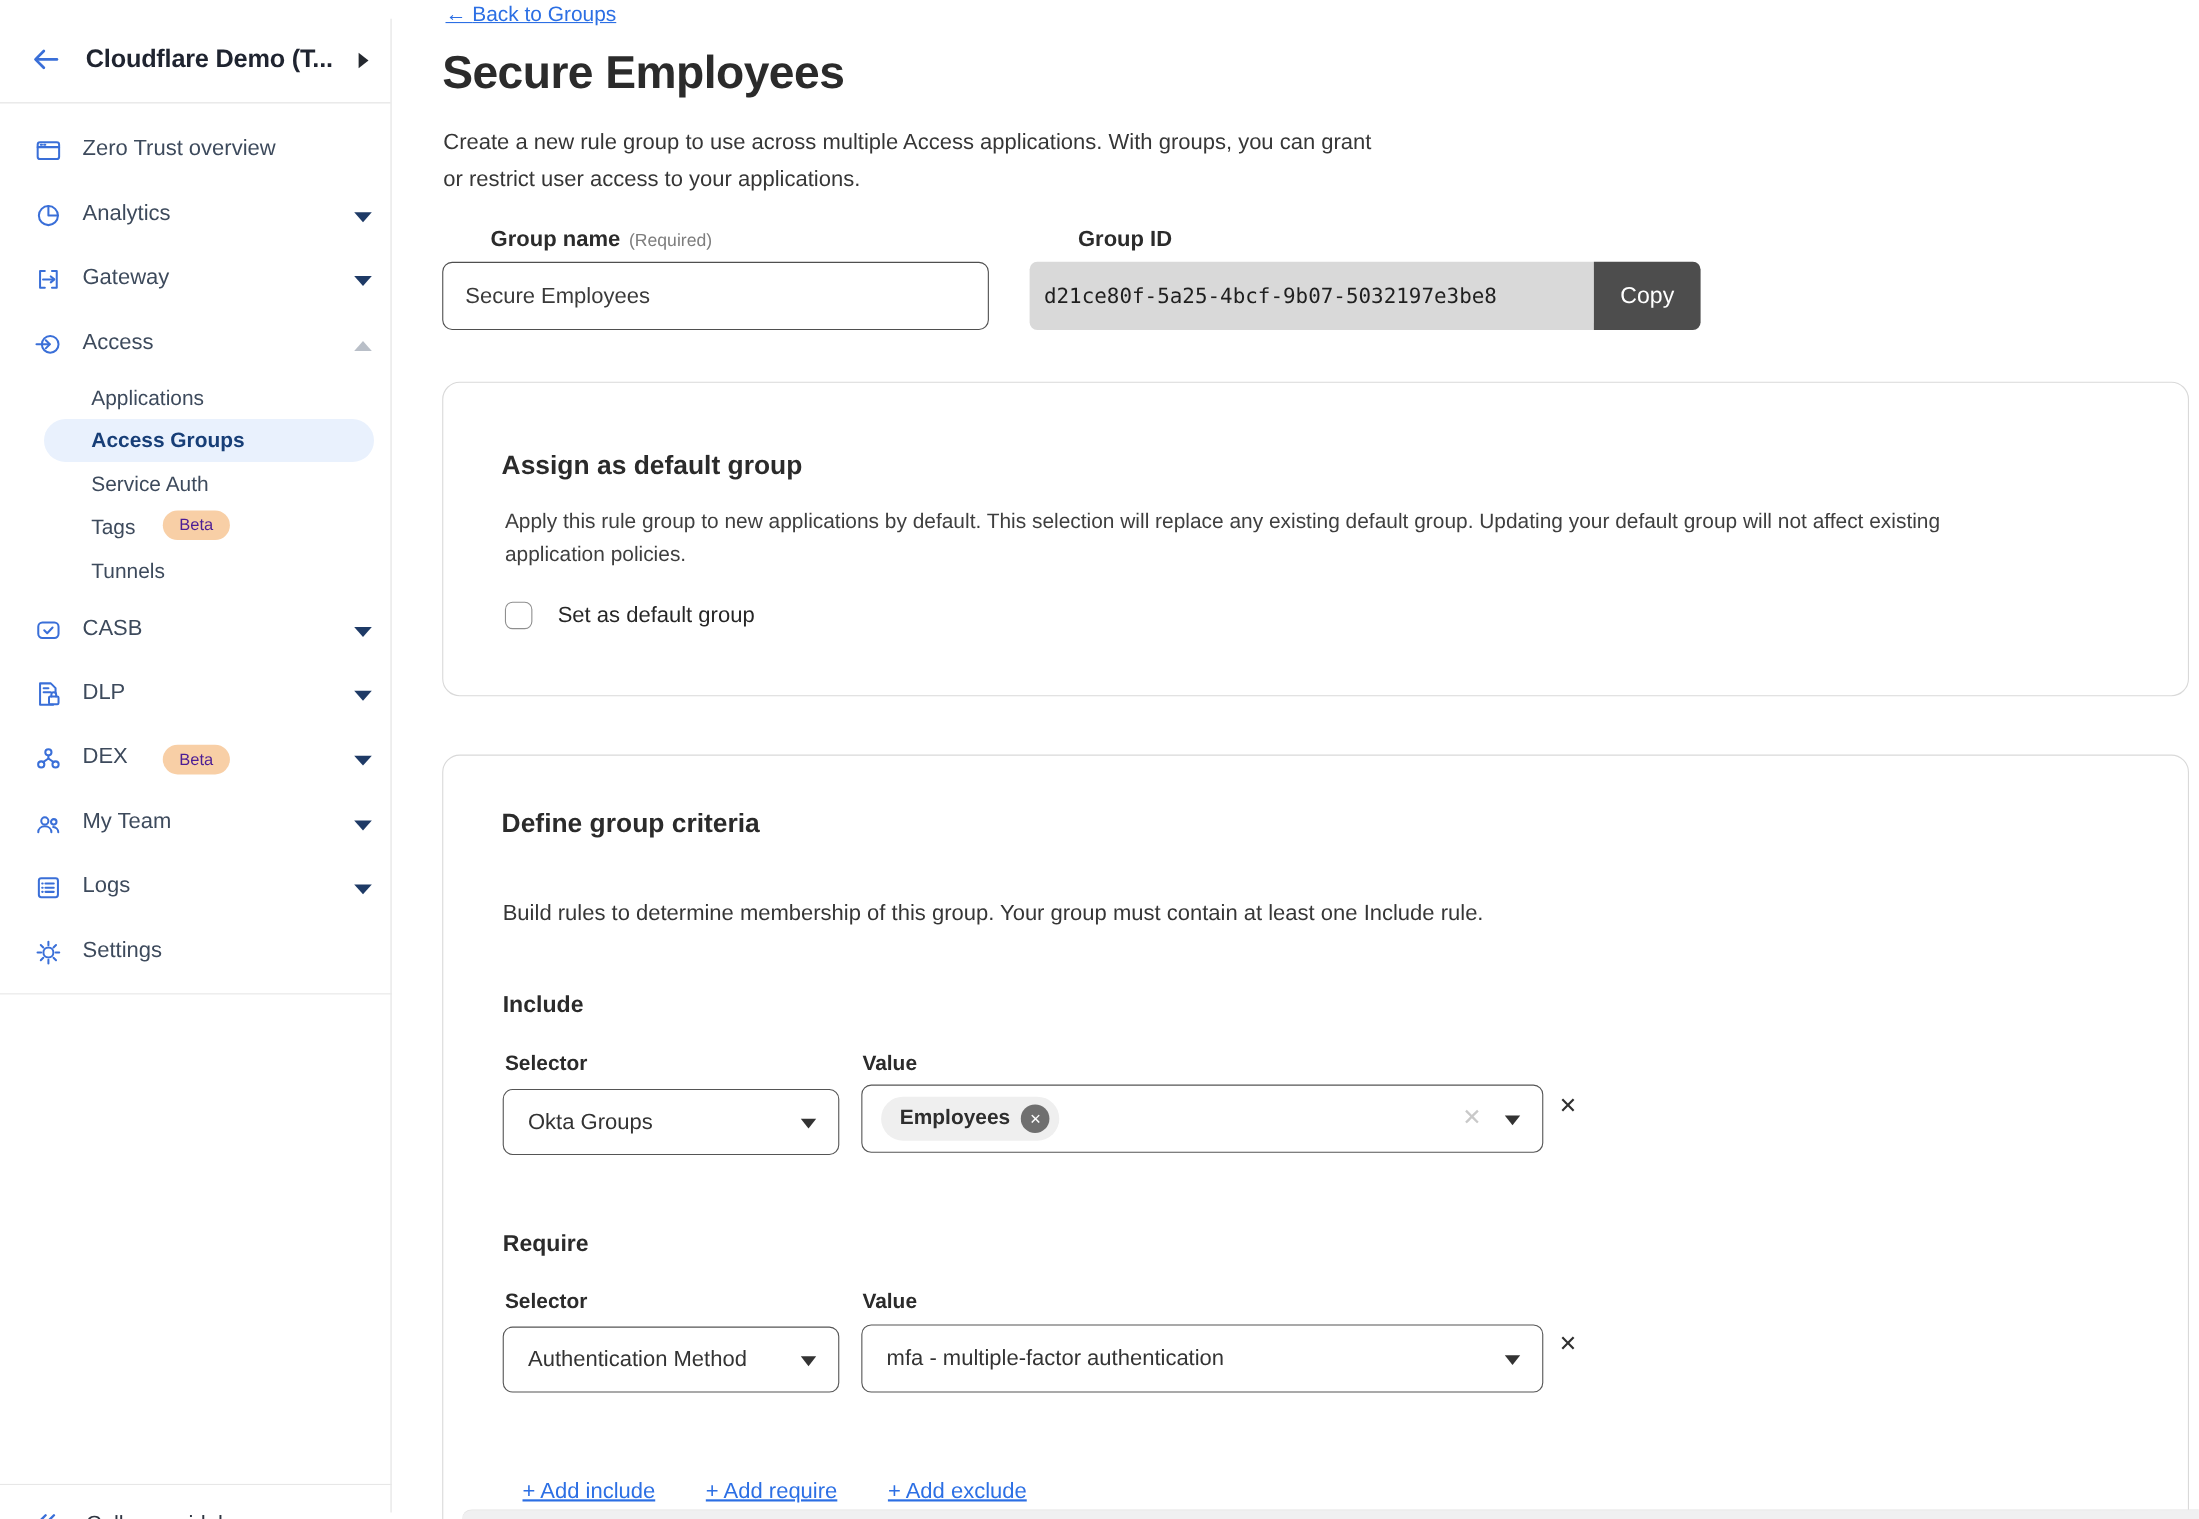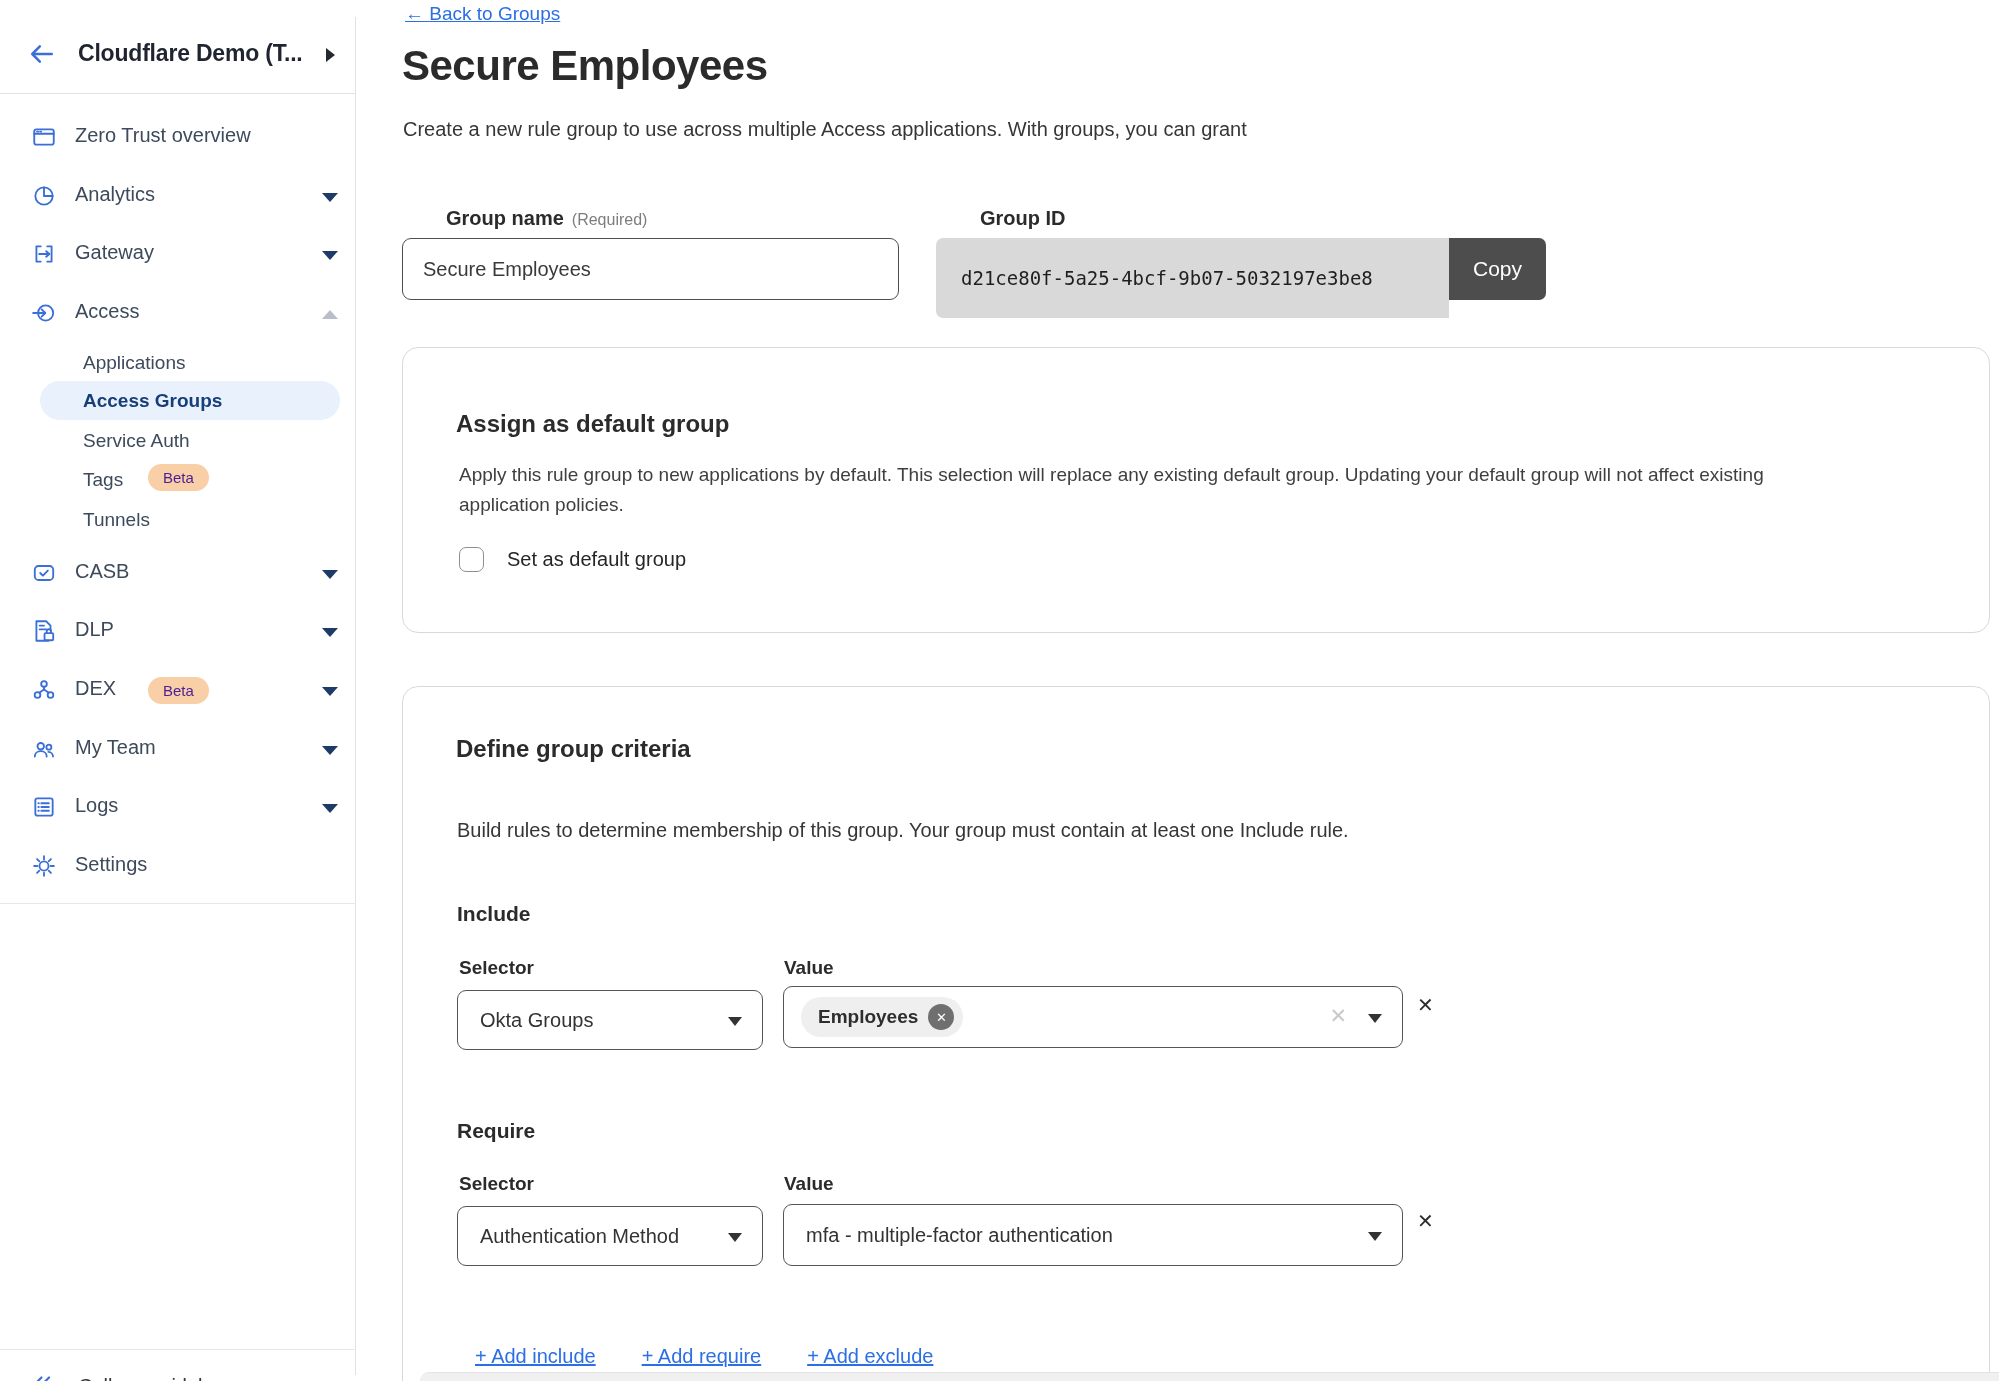--- a/index.html
+++ b/index.html
@@ -36,22 +36,22 @@
   
   .content { position:absolute; left:356px; top:0; width:1643px; height:1381px; }
   .back-link { position:absolute; left:49px; top:3px; font-size:19px; color:#2c6fe4; text-decoration:underline; cursor:pointer; }
   .page-title { position:absolute; left:46px; top:42px; font-size:42px; font-weight:bold; color:#2b2b2b; letter-spacing:-0.5px; }
   .intro { position:absolute; left:47px; top:112px; font-size:20px; color:#363636; line-height:34px; }
   .intro span { display:block; }
   .field-label { position:absolute; font-size:20px; font-weight:bold; color:#2b2b2b;margin-left:44px; }
   .req-hint { font-size:16px; font-weight:normal; color:#7d7d7d; margin-left:8px; }
   .name-input { position:absolute; left:46px; top:238px; width:497px; height:62px; border:1.4px solid #4f4f4f;
     border-radius:9px; font-family:"Liberation Sans",sans-serif; font-size:20px; color:#3a3a3a; padding:0 20px; outline:none; background:#fff; }
-  .id-box { position:absolute; left:580px; top:238px; width:513px; height:80px; background:#d9d9d9;
-    border-radius:7px 0 0 7px; display:flex; align-items:center; padding-left:25px;
+  .id-box { position:absolute; left:580px; top:238px; width:513px; height:62px; background:#d9d9d9;
+    border-radius:7px 0 0 7px; display:flex; align-items:center; padding-left:13px;
     font-family:"DejaVu Sans Mono", monospace; font-size:19px; color:#1f1f1f; }
   .copy-btn { position:absolute; left:1093px; top:238px; width:97px; height:62px; background:#4d4d4d; color:#fff;
     border:none; border-radius:0 7px 7px 0; font-family:"Liberation Sans",sans-serif; font-size:21px; cursor:pointer; }
   .card { position:absolute; left:46px; width:1588px; background:#fff; border:1px solid #d9d9d9; border-radius:16px; }
   .card1 { top:347px; height:286px; }
   .card2 { top:686px; height:780px; }
   .card h2 { position:absolute; left:53px; font-size:24px; font-weight:bold; color:#2b2b2b; }
   .card .ctext { position:absolute; left:56px; font-size:19px; color:#3f3f3f; line-height:30px; }
   .card .ctext span { display:block; }
   .check-row { position:absolute; left:56px; top:199px; display:flex; align-items:center; cursor:pointer; }
@@ -265,20 +265,21 @@
   </aside>
 
   <main class="content">
 
     <a class="back-link">←&nbsp;<span>Back to Groups</span></a>
 
     <h1 class="page-title">Secure Employees</h1>
 
     <div class="intro">
       <span>Create a new rule group to use across multiple Access applications. With groups, you can grant</span>
+      <span>or restrict user access to your applications.</span>
     </div>
 
     <div class="field-label" style="left:46px; top:207px;">
       <span>Group name</span><span class="req-hint">(Required)</span>
     </div>
     <input class="name-input" type="text" value="Secure Employees" style="">
 
     <div class="field-label" style="left:580px; top:207px;">Group ID</div>
     <div class="id-box">d21ce80f-5a25-4bcf-9b07-5032197e3be8</div>
     <button class="copy-btn">Copy</button>

